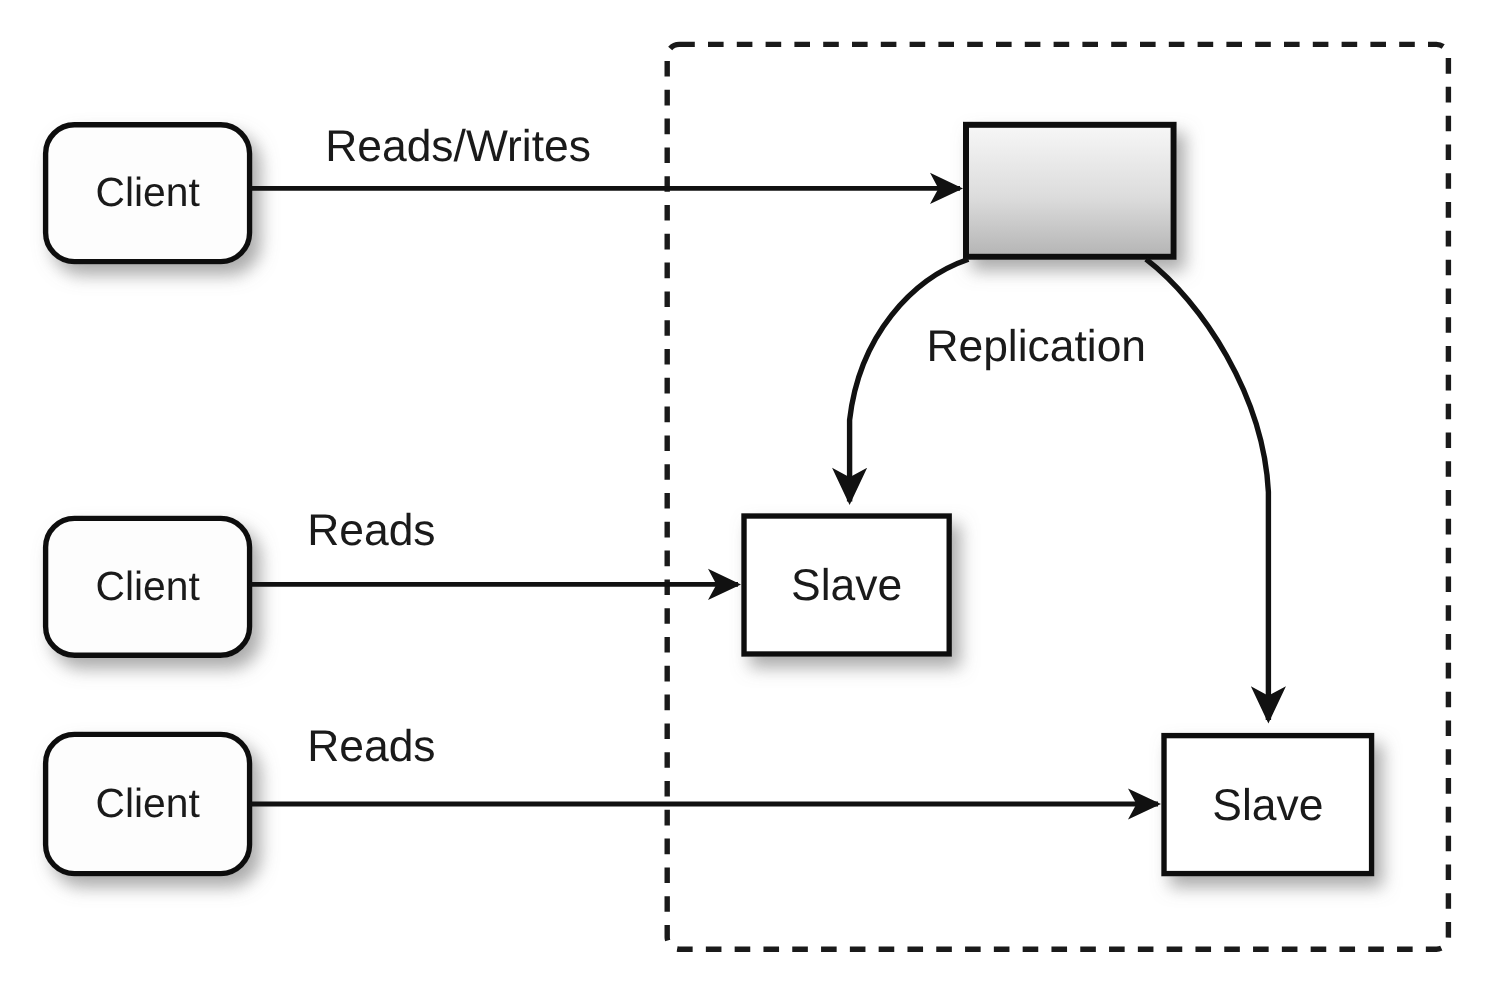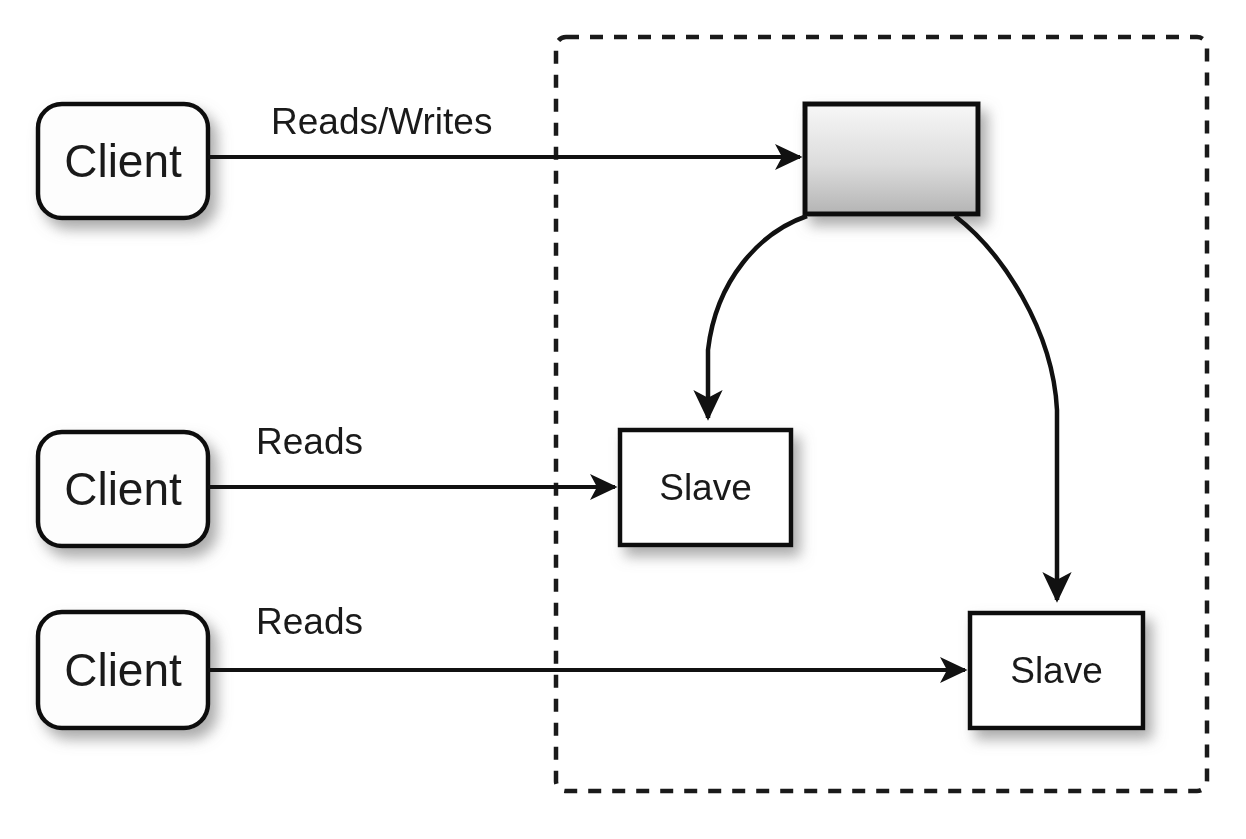--- a/index.html
+++ b/index.html
@@ -21,21 +21,21 @@
     top: 0;
     width: 1246px;
     height: 839px;
   }
   .node-label {
     position: absolute;
     display: flex;
     align-items: center;
     justify-content: center;
     font-family: "Liberation Sans", sans-serif;
-    font-size: 46px;
+    font-size: 34px;
     color: #1a1a1a;
     white-space: nowrap;
     pointer-events: none;
   }
   .edge-label {
     position: absolute;
     font-family: "Liberation Sans", sans-serif;
     font-size: 37px;
     color: #1a1a1a;
     white-space: nowrap;
@@ -111,14 +111,15 @@
   <div class="node-label" style="left:620px; top:430px; width:171px; height:115px; font-size:37px;">Slave</div>
 
   <div class="node-label" style="left:970px; top:613px; width:173px; height:115px; font-size:37px;">Slave</div>
 
   <div class="edge-label" style="left:271px; top:101px;text-align:right;">Reads/Writes</div>
 
   <div class="edge-label" style="left:256px; top:421px;">Reads</div>
 
   <div class="edge-label" style="left:256px; top:601px;">Reads</div>
 
+  <div class="edge-label" style="left:772px; top:268px;">Replication</div>
 
 </div>
 
 </body></html>

